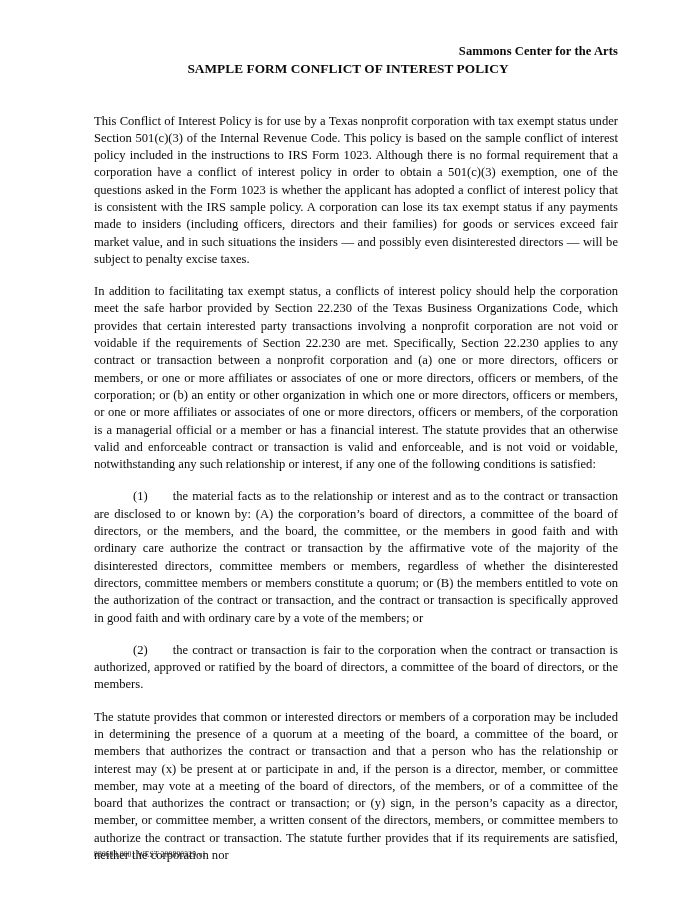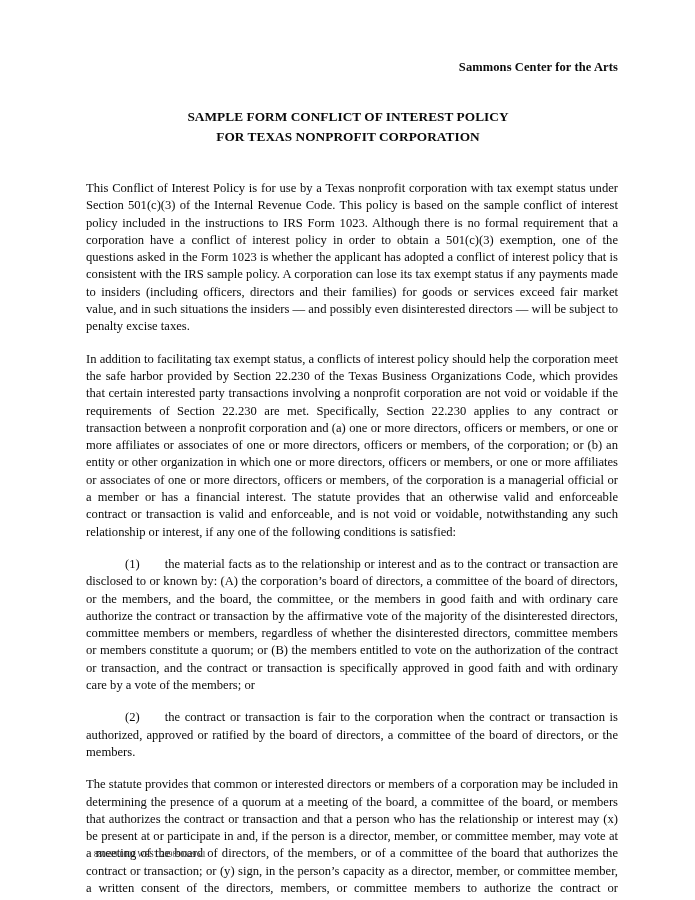--- a/index.html
+++ b/index.html
@@ -23,40 +23,39 @@
     position: absolute;
     left: 78px;
     top: 0;
     width: 540px;
   }
   .doc-header {
     text-align: right;
     font-weight: bold;
     font-size: 12.5px;
     letter-spacing: 0.1px;
-    padding-top: 60px;
+    padding-top: 44px;
     line-height: 1.2;
   }
   .doc-title {
     text-align: center;
     font-weight: bold;
     font-size: 13.3px;
     line-height: 19.5px;
-    margin-top: 32px;
     letter-spacing: 0.05px;
   }
   .doc-title .title-line {
     display: block;
     white-space: nowrap;
   }
   .body-block {
     margin-top: 34px;
   }
   p.para {
-    margin: 0 0 15px 8px;
+    margin: 0 0 15px 16px;
     font-size: 12.6px;
     line-height: 17.3px;
     text-align: justify;
     text-justify: inter-word;
     hyphens: none;
   }
   p.para:last-child {
     margin-bottom: 0;
   }
   p.para .lead-indent {
@@ -82,21 +81,20 @@
 <body>
 
 <div class="page">
 
   <div class="content">
 
     <div class="doc-header">Sammons Center for the Arts</div>
 
     <div class="doc-title">
       <span class="title-line">SAMPLE FORM CONFLICT OF INTEREST POLICY</span>
-      <span class="title-line">FOR TEXAS NONPROFIT CORPORATION</span>
     </div>
 
     <div class="body-block">
 
       <p class="para">This Conflict of Interest Policy is for use by a Texas nonprofit corporation with tax exempt status under Section 501(c)(3) of the Internal Revenue Code.  This policy is based on the sample conflict of interest policy included in the instructions to IRS Form 1023.  Although there is no formal requirement that a corporation have a conflict of interest policy in order to obtain a 501(c)(3) exemption, one of the questions asked in the Form 1023 is whether the applicant has adopted a conflict of interest policy that is consistent with the IRS sample policy.  A corporation can lose its tax exempt status if any payments made to insiders (including officers, directors and their families) for goods or services exceed fair market value, and in such situations the insiders — and possibly even disinterested directors — will be subject to penalty excise taxes.</p>
 
       <p class="para">In addition to facilitating tax exempt status, a conflicts of interest policy should help the corporation meet the safe harbor provided by Section 22.230 of the Texas Business Organizations Code, which provides that certain interested party transactions involving a nonprofit corporation are not void or voidable if the requirements of Section 22.230 are met.   Specifically, Section 22.230 applies to any contract or transaction between a nonprofit corporation and (a) one or more directors, officers or members, or one or more affiliates or associates of one or more directors, officers or members, of the corporation; or (b) an entity or other organization in which one or more directors, officers or members, or one or more affiliates or associates of one or more directors, officers or members, of the corporation is a managerial official or a member or has a financial interest.  The statute provides that an otherwise valid and enforceable contract or transaction is valid and enforceable, and is not void or voidable, notwithstanding any such relationship or interest, if any one of the following conditions is satisfied:</p>
 
       <p class="para"><span class="lead-indent"></span><span>(1)</span><span class="num-gap"></span><span>the material facts as to the relationship or interest and as to the contract or transaction are disclosed to or known by: (A) the corporation’s board of directors, a committee of the board of directors, or the members, and the board, the committee, or the members in good faith and with ordinary care authorize the contract or transaction by the affirmative vote of the majority of the disinterested directors, committee members or members, regardless of whether the disinterested directors, committee members or members constitute a quorum; or (B) the members entitled to vote on the authorization of the contract or transaction, and the contract or transaction is specifically approved in good faith and with ordinary care by a vote of the members; or</span></p>
 

